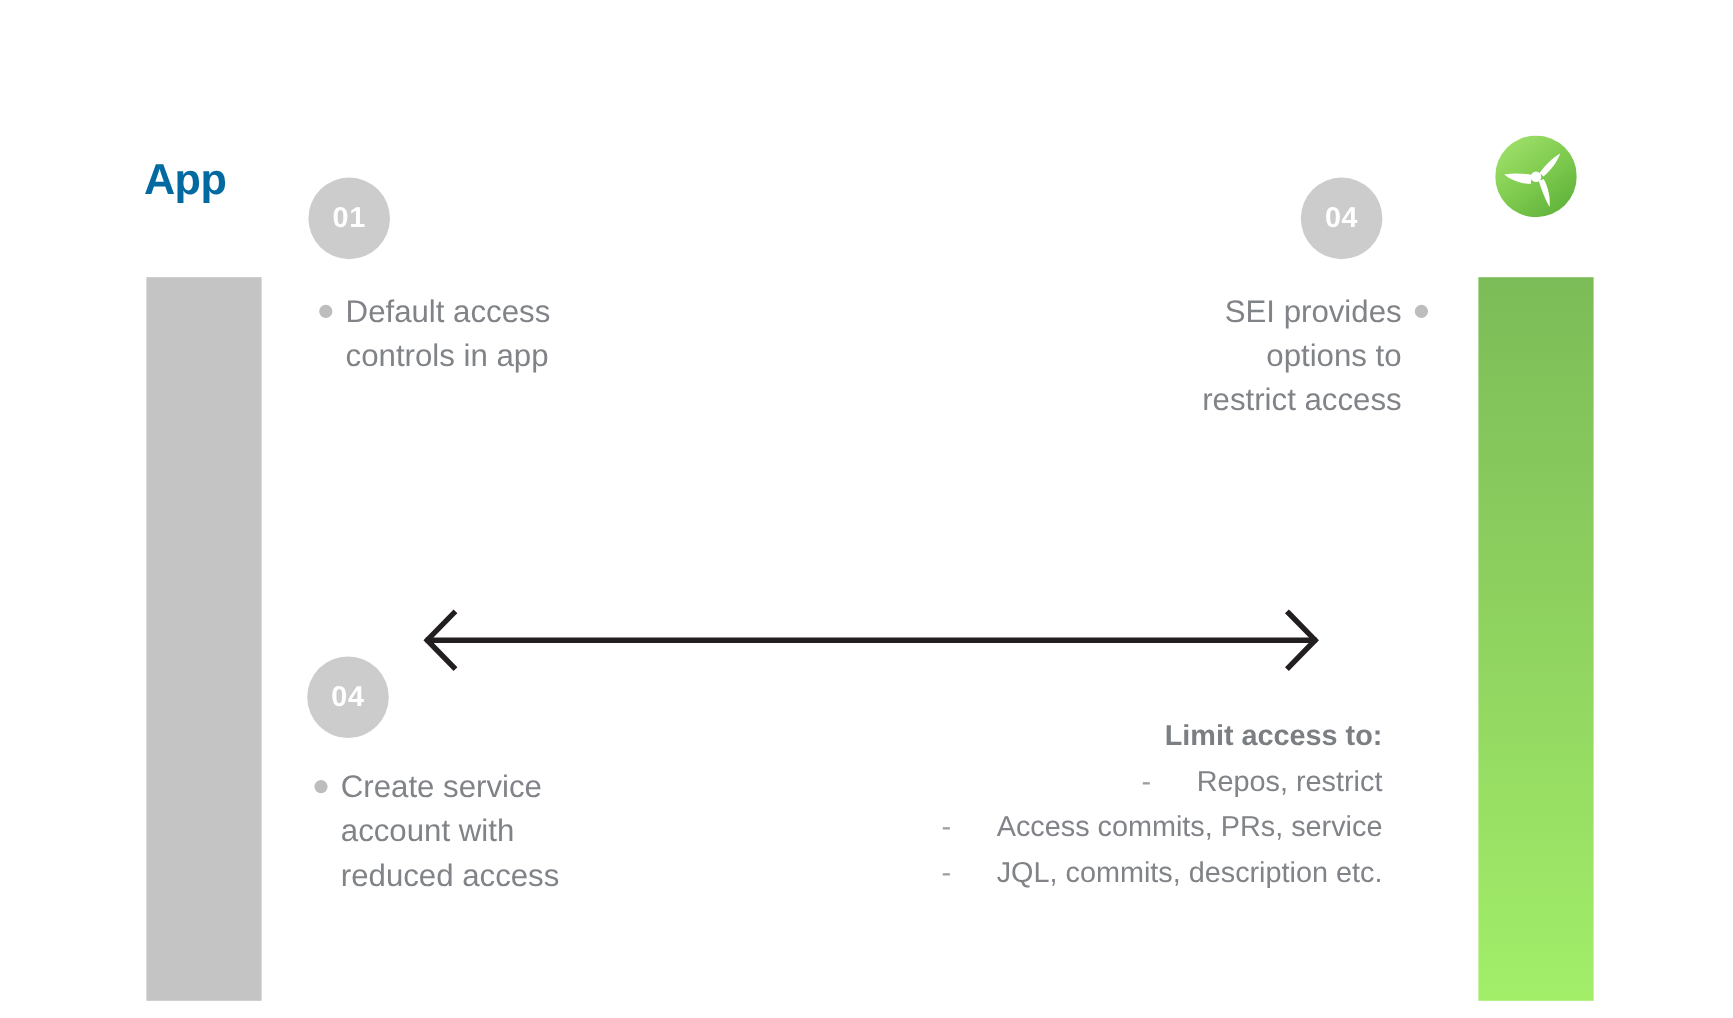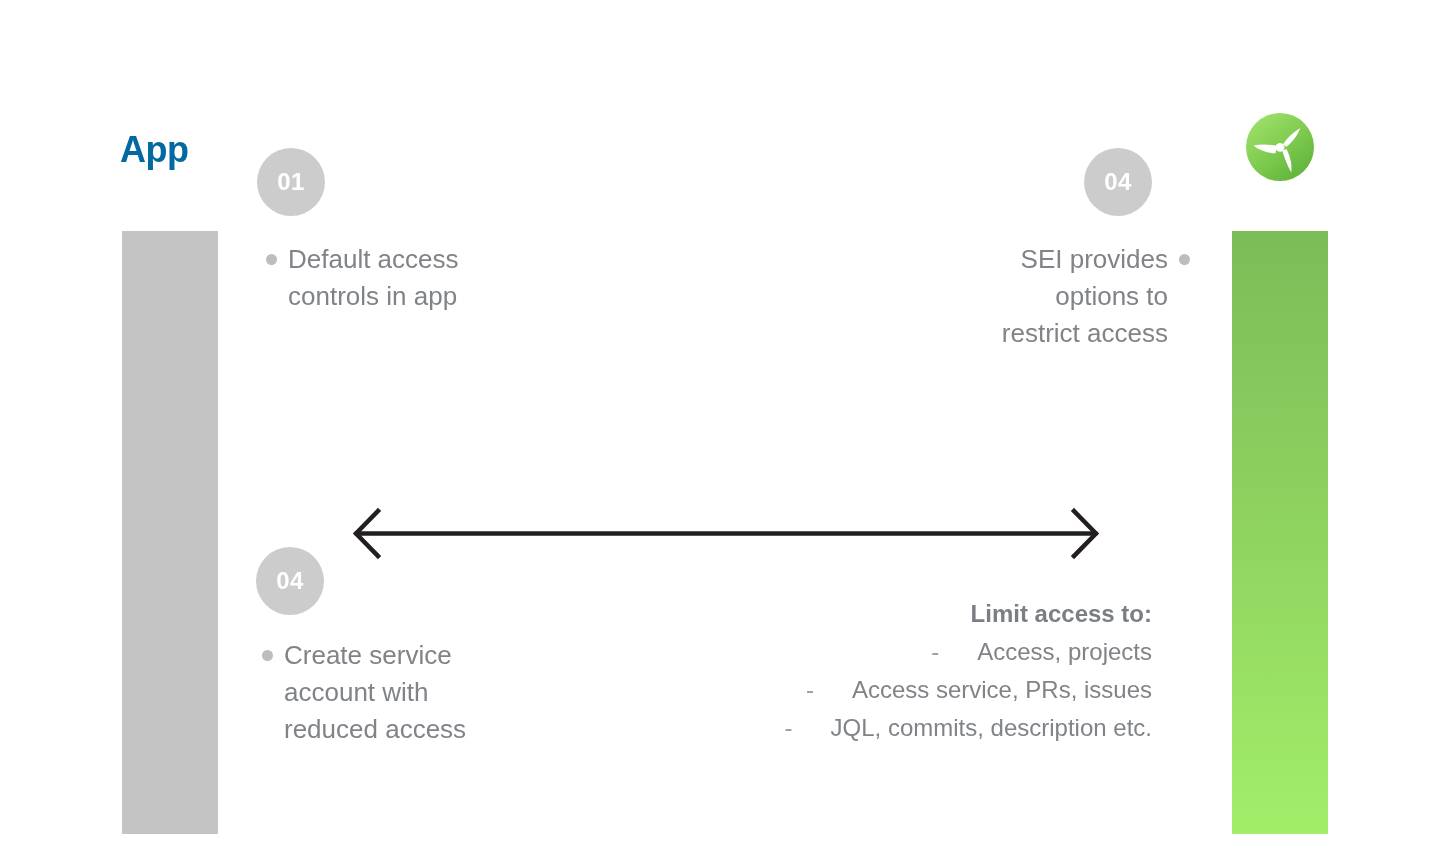--- a/index.html
+++ b/index.html
@@ -215,26 +215,26 @@
         <polyline points="726,8 748,30.5 726,53"></polyline>
       </g>
     </svg>
   </div>
 
   <div id="limit-block">
     <div id="limit-heading">Limit access to:</div>
 
     <div class="limit-row">
       <span class="limit-dash">-</span>
-      <span class="limit-label">Access, projects</span>
+      <span class="limit-label">Repos, restrict</span>
     </div>
 
     <div class="limit-row">
       <span class="limit-dash">-</span>
-      <span class="limit-label">Access service, PRs, issues</span>
+      <span class="limit-label">Access commits, PRs, service</span>
     </div>
 
     <div class="limit-row">
       <span class="limit-dash">-</span>
       <span class="limit-label">JQL, commits, description etc.</span>
     </div>
   </div>
 
 </div>
 

